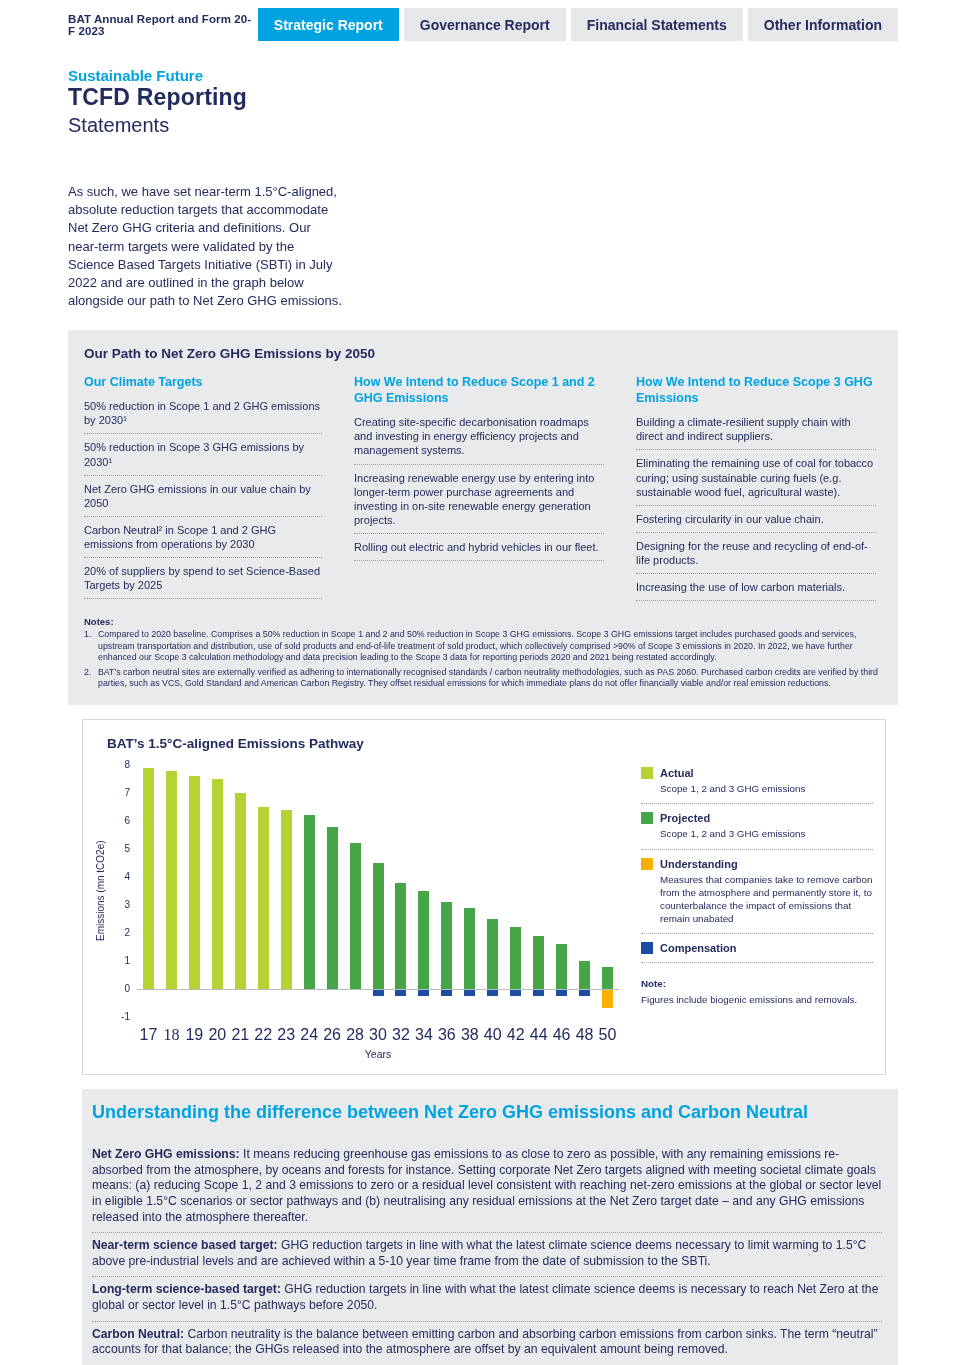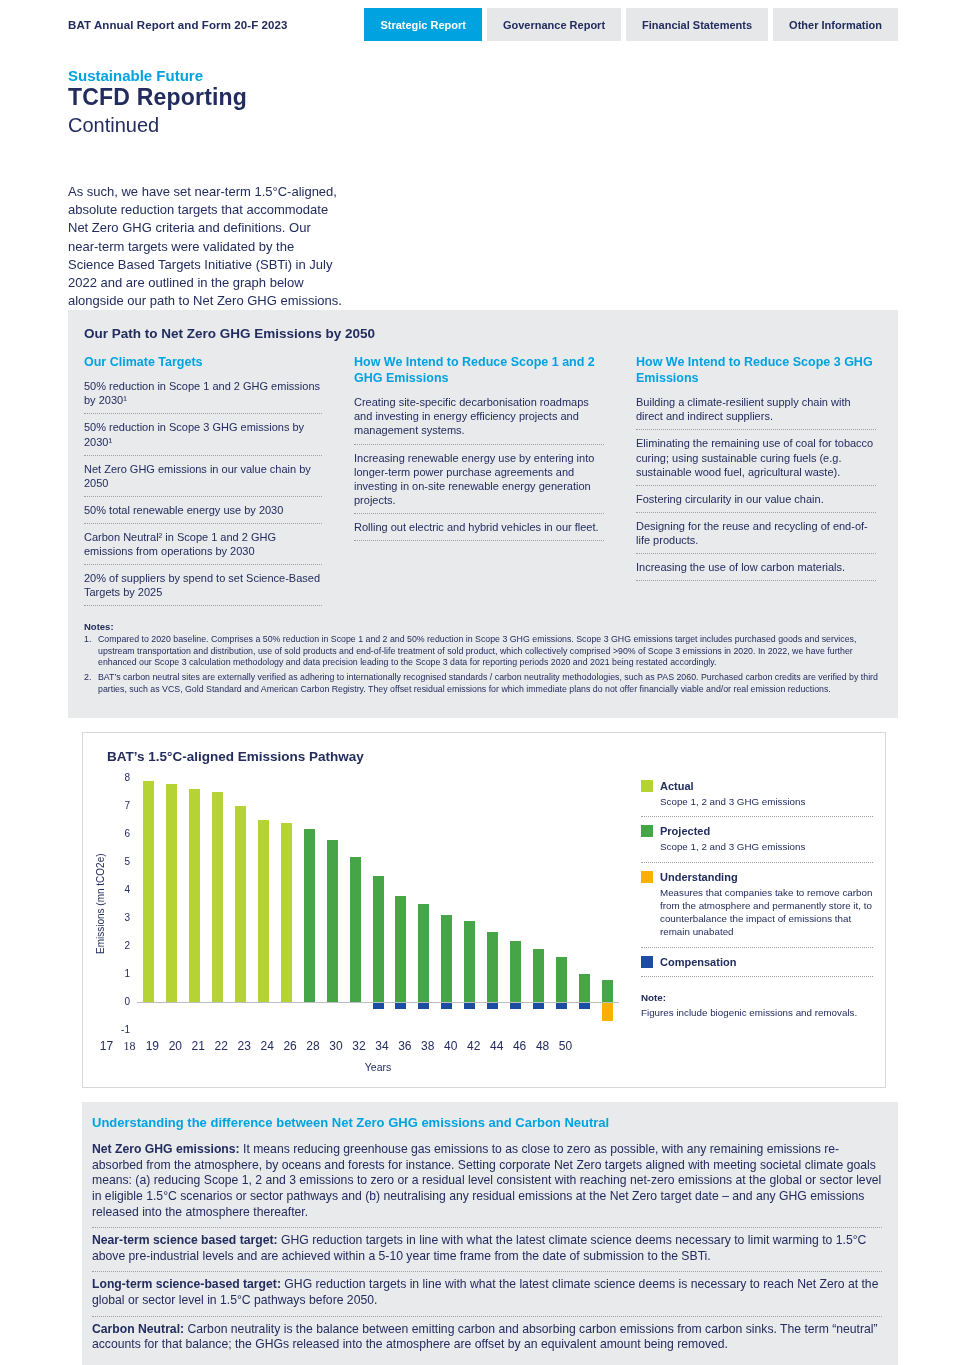--- a/index.html
+++ b/index.html
@@ -4,37 +4,37 @@
 <style>
   * { box-sizing: border-box; margin: 0; padding: 0; }
   html,body { background:#fff; }
   body { font-family: "Liberation Sans", sans-serif; color:#222c5e; }
   .page { width:966px; min-height:1365px; position:relative; background:#fff; margin:0 auto; overflow:hidden; padding-bottom:60px; }
 
   
   .topbar { display:flex; align-items:stretch; height:33px; margin:8px 68px 0 68px; }
   .doc-title { font-size:11.5px; font-weight:bold; align-self:center; letter-spacing:.1px; }
   .tabs { margin-left:auto; display:flex; gap:5px; }
-  .tab { display:flex; align-items:center; justify-content:center; padding:13px 16px; background:#e6e7e9; color:#222c5e; font-size:11px; font-weight:bold; cursor:pointer; white-space:nowrap; }
+  .tab { display:flex; align-items:center; justify-content:center; padding:13px 16px; background:#e6e7e9; color:#222c5e; font-size:14px; font-weight:bold; cursor:pointer; white-space:nowrap; }
   .tab.active { background:#00a3e0; color:#fff; }
 
   .content { padding:0 68px; }
 
   .eyebrow { margin-top:26px; color:#00a3e0; font-weight:bold; font-size:15px; }
   .page-title { font-size:23px; font-weight:bold; letter-spacing:.2px; }
   .page-subtitle { font-size:20px; margin-top:3px; font-weight:normal; }
 
   .intro { display:flex; margin-top:46px; }
   .intro-left { width:264px; margin-right:20px; }
   .intro-left h2 { color:#00a3e0; font-size:13px; font-weight:bold; line-height:1.3; margin-bottom:10px; }
   .intro p { font-size:13px; line-height:1.4; }
   .intro-right { width:274px; }
 
   
-  .path-box { background:#e9eaec; padding:16px 16px 20px 16px; }
+  .path-box { margin-top:20px; background:#e9eaec; padding:16px 16px 12px 16px; }
   .path-box > h2 { font-size:13.5px; margin-bottom:13px; }
   .cols { display:flex; gap:32px; }
   .col1 { width:238px; } .col2 { width:250px; } .col3 { width:240px; }
   .col h3 { color:#00a3e0; font-size:12.5px; font-weight:bold; line-height:1.28; margin-bottom:3px; }
   .item { font-size:11px; line-height:1.28; padding:6px 0 6px 0; border-bottom:1px dotted #9aa0a8; }
 
   .notes { margin-top:15px; }
   .notes-label { font-weight:bold; font-size:9.5px; margin-bottom:2px; }
   .note-row { display:flex; font-size:8.8px; line-height:1.32; margin-bottom:3px; }
   .note-num { width:14px; flex:none; }
@@ -44,36 +44,36 @@
   .chart-card { margin:14px 0 0 14px; width:804px; border:1px solid #d7d8da; background:#fff; padding:16px 12px 14px 12px; }
   .chart-card > h2 { font-size:13.5px; margin:0 0 14px 12px; }
   .chart-flex { display:flex; }
   .chart-grid { display:flex; }
   .y-label { width:16px; writing-mode:vertical-rl; transform:rotate(180deg); font-size:10px; text-align:center; }
   .y-ticks { position:relative; width:26px; height:252px; font-size:10px; }
   .ytick { position:absolute; right:7px; line-height:12px; }
   .plot { position:relative; width:482px; height:252px; }
   .zero-line { position:absolute; left:0; right:0; height:1px; background:#b9bcc0; }
   .bar { position:absolute; }
-  .x-labels { position:relative; height:14px; width:482px; font-size:12px; margin-top:9px; }
+  .x-labels { position:relative; height:14px; margin-left:42px; width:482px; font-size:16px; margin-top:9px; }
   .xlabel { position:absolute; width:22px; text-align:center; }
   .x-axis-title { margin-left:42px; width:482px; text-align:center; font-size:10.5px; margin-top:8px; }
 
   .legend { flex:1; margin-left:22px; max-width:252px; padding-top:2px; }
   .legend-entry { border-bottom:1px dotted #9aa0a8; padding-bottom:8px; margin-bottom:8px; }
   .legend-head { display:flex; align-items:center; gap:7px; }
   .swatch { width:12px; height:12px; flex:none; }
   .legend-label { font-weight:bold; font-size:11px; }
   .legend-desc { font-size:9.8px; line-height:1.35; margin-top:3px; padding-left:19px; }
   .chart-note { margin-top:14px; font-size:9.8px; line-height:1.35; }
   .chart-note .lbl { font-weight:bold; margin-bottom:2px; }
 
   
   .defs { margin:14px 0 0 14px; width:816px; background:#e9eaec; padding:13px 16px 10px 10px; }
-  .defs > h2 { color:#00a3e0; font-size:13px; margin-bottom:7px; }
+  .defs > h2 { color:#00a3e0; font-size:18px; margin-bottom:19px; }
   .def { font-size:12.2px; line-height:1.28; padding:5px 0 7px 0; border-bottom:1px dotted #9aa0a8; }
   .def:last-child { border-bottom:none; }
   .term { font-weight:bold; }
 </style>
 </head>
 <body>
 
 <div class="page">
 
   <header class="topbar">
@@ -83,37 +83,36 @@
       <div class="tab">Governance Report</div>
       <div class="tab">Financial Statements</div>
       <div class="tab">Other Information</div>
     </nav>
   </header>
 
   <main class="content">
 
     <div class="eyebrow">Sustainable Future</div>
     <h1 class="page-title">TCFD Reporting</h1>
-    <div class="page-subtitle">Continued</div>
+    <div class="page-subtitle">Statements</div>
 
     <section class="intro">
       <div class="intro-right">
         <p>As such, we have set near-term 1.5°C-aligned, absolute reduction targets that accommodate Net Zero GHG criteria and definitions. Our near-term targets were validated by the Science Based Targets Initiative (SBTi) in July 2022 and are outlined in the graph below alongside our path to Net Zero GHG emissions.</p>
       </div>
     </section>
 
     <section class="path-box">
       <h2>Our Path to Net Zero GHG Emissions by 2050</h2>
       <div class="cols">
         <div class="col col1">
           <h3>Our Climate Targets</h3>
           <div class="item">50% reduction in Scope 1 and 2 GHG emissions by 2030¹</div>
           <div class="item">50% reduction in Scope 3 GHG emissions by 2030¹</div>
           <div class="item">Net Zero GHG emissions in our value chain by 2050</div>
-          <div class="item">50% total renewable energy use by 2030</div>
           <div class="item">Carbon Neutral² in Scope 1 and 2 GHG emissions from operations by 2030</div>
           <div class="item">20% of suppliers by spend to set Science-Based Targets by 2025</div>
         </div>
         <div class="col col2">
           <h3>How We Intend to Reduce Scope 1 and 2 GHG Emissions</h3>
           <div class="item">Creating site-specific decarbonisation roadmaps and investing in energy efficiency projects and management systems.</div>
           <div class="item">Increasing renewable energy use by entering into longer-term power purchase agreements and investing in on-site renewable energy generation projects.</div>
           <div class="item">Rolling out electric and hybrid vehicles in our fleet.</div>
         </div>
         <div class="col col3">

